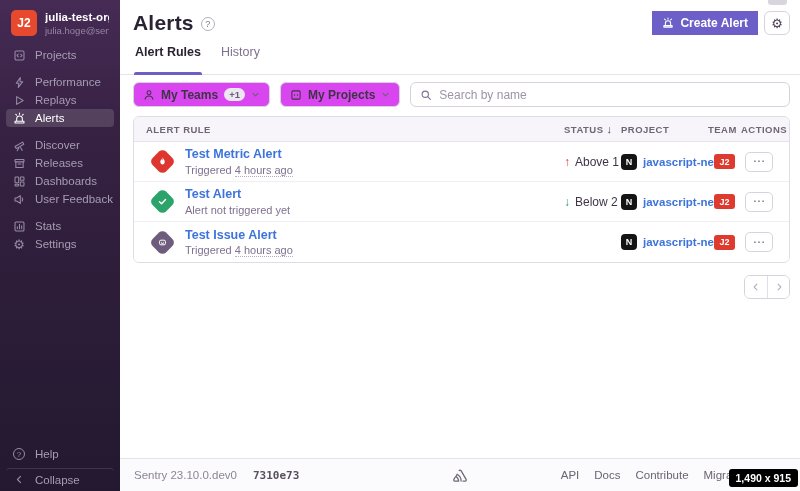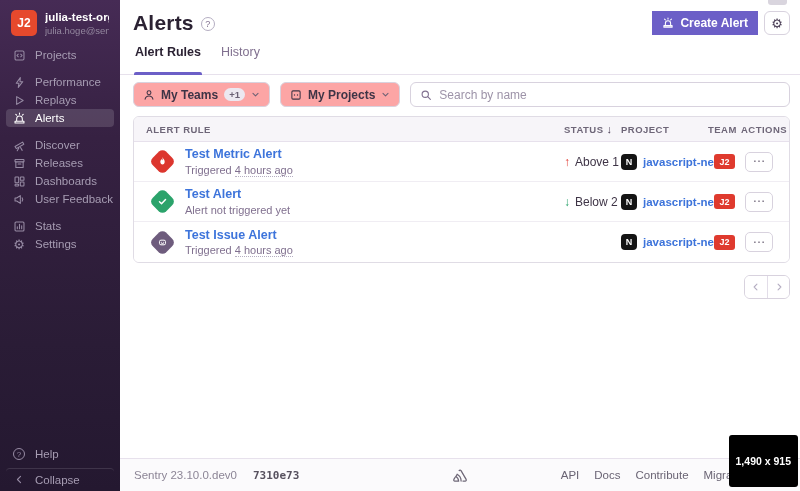--- a/index.html
+++ b/index.html
@@ -45,21 +45,21 @@
     font-family:inherit; cursor:pointer; }
   .gear-btn { width:26px; height:24px; background:#fff; border:1px solid #d8d2de; border-radius:6px;
     color:#4d4158; font-size:13px; display:flex; align-items:center; justify-content:center; cursor:pointer; }
   .tabbar { display:flex; gap:18px; padding:0 10px 0 14px; border-bottom:1px solid #e7e1ec; margin-top:7px; }
   .tab { font-size:12.5px; color:#80708f; padding:3px 1px 15px; position:relative; cursor:pointer; }
   .tab.active { color:#2b2233; font-weight:bold; }
   .tab.active::after { content:""; position:absolute; left:0; right:0; bottom:-1px; height:3px;
     background:#6C5FC7; border-radius:2px 2px 0 0; }
   .content { padding:7px 10px 0 13px; }
   .filter-row { display:flex; gap:10px; }
-  .filter-btn { height:25px; border:1px solid #d8d2de; border-radius:6px; background:#fca5a5;
+  .filter-btn { height:25px; border:1px solid #d8d2de; border-radius:6px; background:#d946ef;
     display:flex; align-items:center; gap:6px; padding:0 9px; font-size:12px; font-weight:bold;
     color:#3e3446; font-family:inherit; cursor:pointer; flex:none; }
   .badge-plus { background:#ece8f1; border-radius:7px; font-size:9.5px; font-weight:bold;
     color:#6a6074; padding:1px 5px; }
   .chev { color:#6a6074; display:flex; }
   .search-box { flex:1; height:25px; border:1px solid #d8d2de; border-radius:6px;
     display:flex; align-items:center; gap:7px; padding:0 9px; background:#fff; }
   .search-box input { border:none; outline:none; flex:1; font-size:12px; color:#3e3446;
     font-family:inherit; background:transparent; }
   .search-box input::placeholder { color:#9d93a8; }
@@ -104,21 +104,21 @@
   .page-btn + .page-btn { border-left:1px solid #e2dde8; }
   
   .footer { margin-top:auto; height:33px; background:#fbfafc; border-top:1px solid #e7e1ec;
     display:flex; align-items:center; padding:0 14px; position:relative; }
   .footer-left { display:flex; gap:16px; align-items:center; font-size:11.5px; color:#8c8596; }
   .build { color:#57515f; font-weight:bold; font-family:"DejaVu Sans Mono", monospace; font-size:11px; }
   .footer-logo { position:absolute; left:50%; transform:translateX(-50%); color:#6f6878; display:flex; }
   .footer-links { margin-left:auto; display:flex; gap:15px; font-size:11.5px; color:#6a6474; }
   .footer-links span { cursor:pointer; }
   .size-overlay { position:absolute; right:2px; bottom:4px; background:#000; color:#fff;
-    font-size:10.5px; font-weight:bold; padding:20px 7px; border-radius:3px; z-index:10;margin-top:16px; }
+    font-size:10.5px; font-weight:bold; padding:3px 7px; border-radius:3px; z-index:10;margin-top:16px; }
   .top-artifact { position:absolute; top:0; right:13px; width:19px; height:5px;
     background:#d9d5de; border-radius:0 0 3px 3px; }
   svg { display:block; }
 </style>
 </head>
 <body>
 
 <aside class="sidebar">
   <div class="org">
     <div class="avatar">J2</div>

